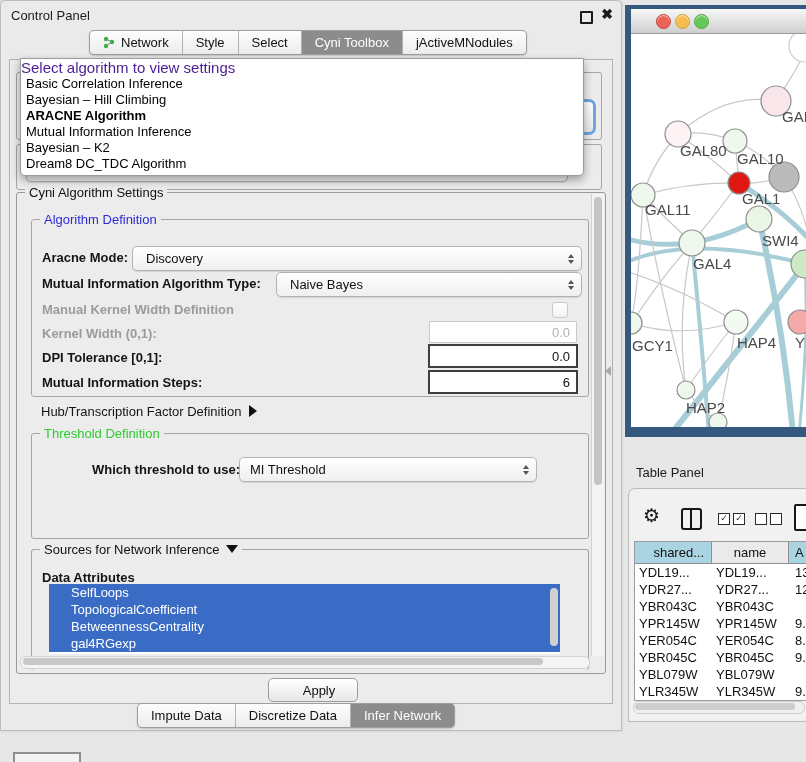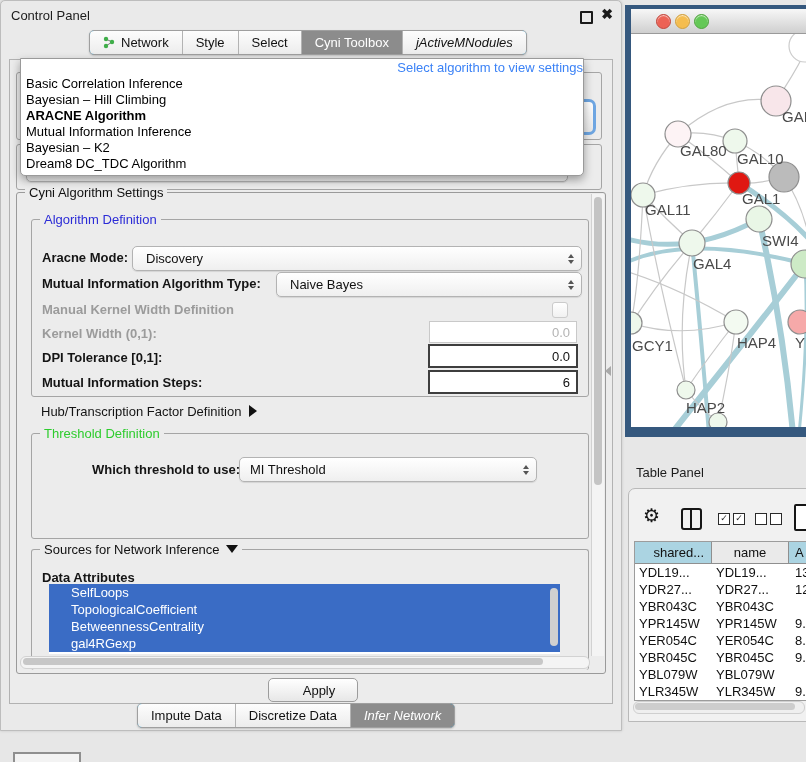--- a/index.html
+++ b/index.html
@@ -10,21 +10,21 @@
   .cp{position:absolute;left:0;top:6;width:620px;height:729px;background:#eaeaea;
       border:1px solid #bdbdbd;border-radius:5px 5px 0 0;box-shadow:0 0 3px rgba(0,0,0,.15);}
   .cp-title{position:absolute;left:10px;top:7px;font-size:13px;color:#1c1c1c;}
   .wbtn-restore{position:absolute;right:28px;top:10px;width:9px;height:9px;border:2px solid #1a1a1a;border-radius:1px;}
   .wbtn-close{position:absolute;right:8px;top:5px;font-size:14px;font-weight:bold;color:#1a1a1a;}
   
   .tabbar{position:absolute;display:flex;height:23px;border:1px solid #9f9f9f;border-radius:5px;
           overflow:hidden;background:#0ea5e9;box-shadow:0 1px 2px rgba(0,0,0,.18);}
   .tab{display:flex;align-items:center;padding:0 13px;font-size:13px;color:#111;
        background:linear-gradient(#fdfdfd,#ececec);border-right:1px solid #b3b3b3;white-space:nowrap;}
-  .tab:last-child{border-right:none;font-style:italic;}
+  .tab:last-child{border-right:none;}
   .tab.sel{background:#8c8c8c;color:#fff;}
   .net-ico{width:13px;height:13px;margin-right:5px;}
   
   .cp-content{position:absolute;left:8px;top:58px;width:602px;height:643px;background:#ececec;
               border:1px solid #b2b2b2;}
   .gbox{position:absolute;border:1px solid #a5a5a5;border-radius:3px;}
   .gtitle{position:absolute;top:-8px;left:8px;background:#ececec;padding:0 4px;font-size:13px;
           color:#111;white-space:nowrap;font-weight:normal;}
   .gtitle.blue{color:#2b2bd6;}
   .gtitle.green{color:#2ecc2e;}
@@ -40,21 +40,21 @@
   .td2{width:0;height:0;border-left:3.5px solid transparent;border-right:3.5px solid transparent;border-top:4.5px solid #555;}
   .field{position:absolute;background:#fff;border:1px solid #9a9a9a;font-size:13px;color:#111;
          display:flex;align-items:center;justify-content:flex-end;padding-right:6px;}
   .field.strong{border:2px solid #3e3e3e;}
   .field.dis{border:1px solid #c9c9c9;color:#b3b3b3;}
   .checkbox{position:absolute;width:14px;height:14px;border:1.5px solid #cbcbcb;border-radius:3px;
             background:linear-gradient(#fff,#f1f1f1);}
   
   .dropdown{position:absolute;left:10px;top:-2px;width:562px;height:116px;background:#fff;
             border:1px solid #9a9a9a;border-radius:0 0 5px 5px;box-shadow:0 4px 10px rgba(0,0,0,.35);z-index:9;}
-  .dd-prompt{height:17px;line-height:17px;text-align:right;color:#3b82f6;font-size:13px;}
+  .dd-prompt{height:17px;line-height:17px;text-align:left;color:#4c1d95;font-size:15px;}
   .dd-item{height:16px;line-height:16px;padding-left:5px;font-size:13px;color:#000;white-space:nowrap;}
   .dd-item.bold{font-weight:bold;}
   
   .vsb{position:absolute;width:12px;background:#f4f4f4;border-left:1px solid #d2d2d2;}
   .vsb .thumb{position:absolute;left:2px;width:8px;border-radius:4px;background:#c4c4c4;}
   .hsb{position:absolute;height:11px;background:#f4f4f4;border:1px solid #d2d2d2;border-radius:6px;}
   .hsb .thumb{position:absolute;top:1px;height:7px;border-radius:4px;background:#c7c7c7;}
   
   .attrlist{position:absolute;background:#fff;overflow:hidden;}
   .attr-item{height:17px;line-height:17px;background:#3a6cc5;color:#fff;font-size:13px;padding-left:22px;white-space:nowrap;}

